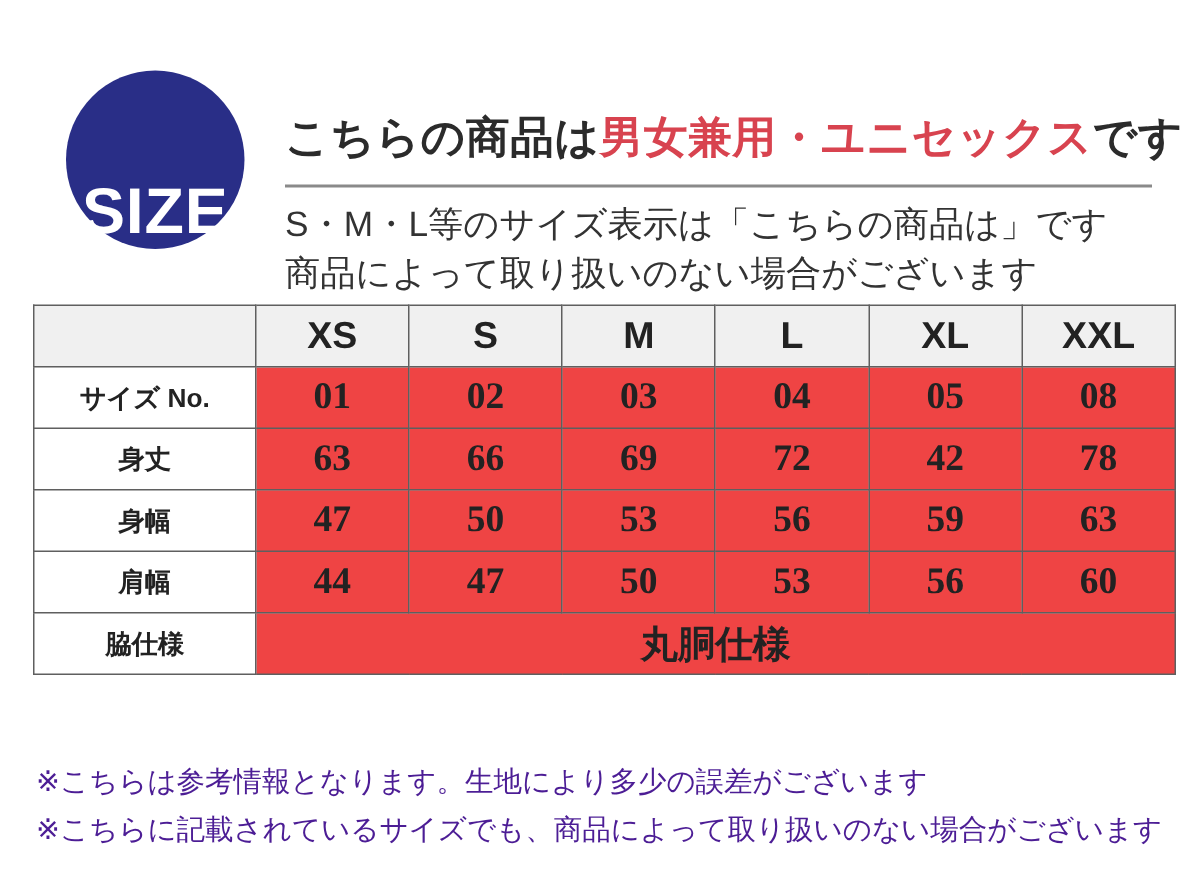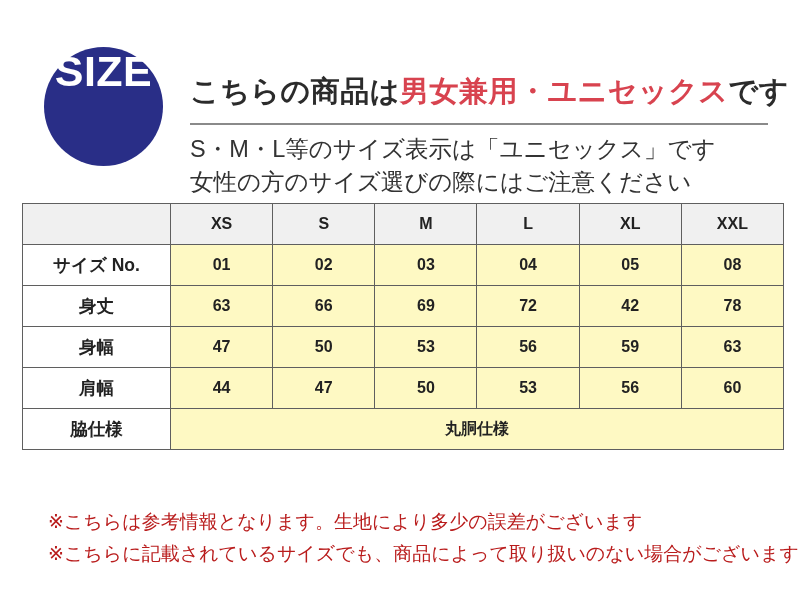--- a/index.html
+++ b/index.html
@@ -12,21 +12,21 @@
     color: #2b2b2b;
   }
 
   
   .badge {
     position: absolute;
     left: 44px; top: 47px;
     width: 119px; height: 119px;
     border-radius: 50%;
     background: #292e87;
-    display: flex; align-items: flex-start; justify-content: center;
+    display: flex; align-items: flex-end; justify-content: center;
   }
   .badge span {
     color: #ffffff;
     font-size: 43px;
     font-weight: bold;
     letter-spacing: 0.5px;
   }
 
   
   .header-block {
@@ -64,64 +64,64 @@
     left: 22px; top: 203px;
     width: 762px;
     border-collapse: collapse;
     table-layout: fixed;
   }
   .size-table th, .size-table td {
     border: 1px solid #5f5f5f;
     height: 41px;
     text-align: center;
     vertical-align: middle;
-    font-size: 16px;
+    font-size: 25px;
     color: #222222;
   }
   .size-table thead th {
     background: #f0f0f0;
     font-weight: bold;
   }
   .size-table tbody th {
     background: #ffffff;
     font-weight: bold;
     font-size: 17.5px;
     margin-top: 14px;
   }
   .size-table tbody td {
-    background: #fef9c3;
+    background: #ef4444;
     font-weight: bold;
+    font-family: Liberation Serif, serif;
   }
 
   
   .notes {
     position: absolute;
     left: 24px; top: 506px;
     width: 760px;
   }
   .note {
     font-size: 19px;
     line-height: 32px;
-    color: #b91c1c;
+    color: #4c1d95;
     white-space: nowrap;
-    margin-left: 24px;
   }
 </style>
 </head>
 <body>
 
 <div class="badge">
   <span>SIZE</span>
 </div>
 
 <div class="header-block">
   <div class="title"><span>こちらの商品は</span><span class="hl">男女兼用・ユニセックス</span><span>です</span></div>
   <hr class="divider">
-  <div class="subtitle">S・M・L等のサイズ表示は「ユニセックス」です</div>
-  <div class="subtitle" style="margin-top:2px;">女性の方のサイズ選びの際にはご注意ください</div>
+  <div class="subtitle">S・M・L等のサイズ表示は「こちらの商品は」です</div>
+  <div class="subtitle" style="margin-top:2px;">商品によって取り扱いのない場合がございます</div>
 </div>
 
 <table class="size-table">
   <colgroup>
     <col style="width:148px;">
     <col>
       <col>
       <col>
       <col>
       <col>

